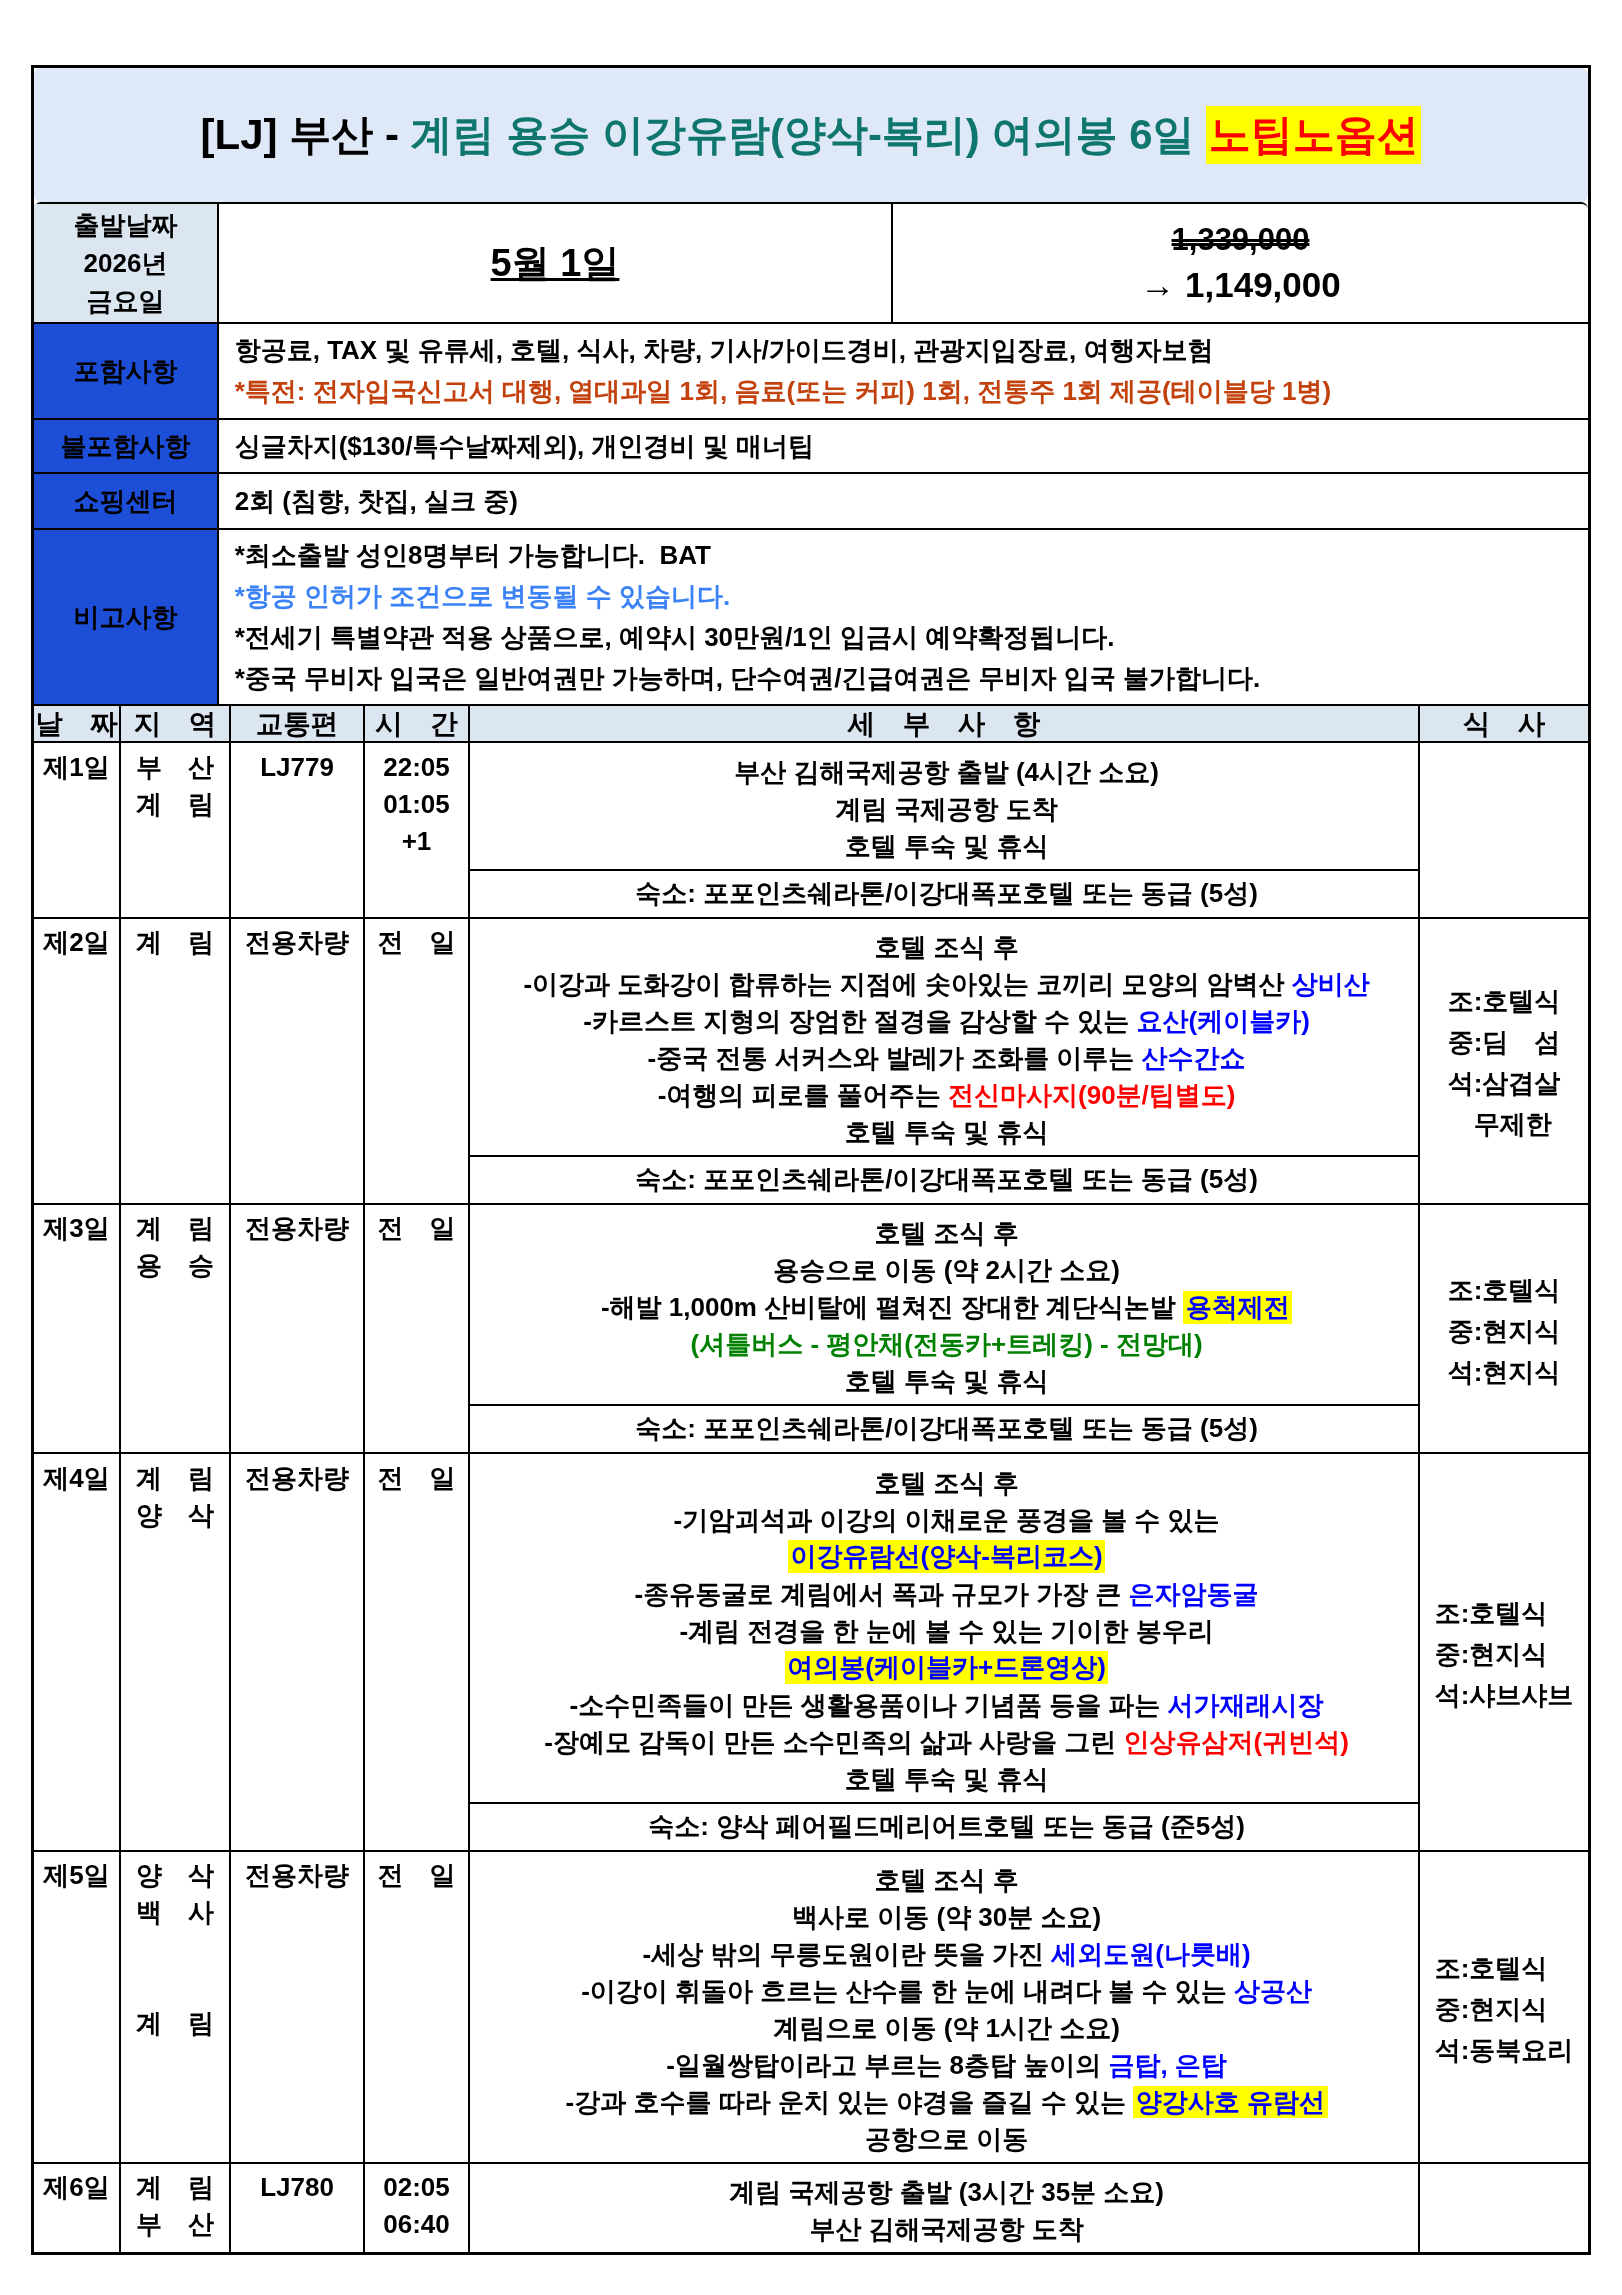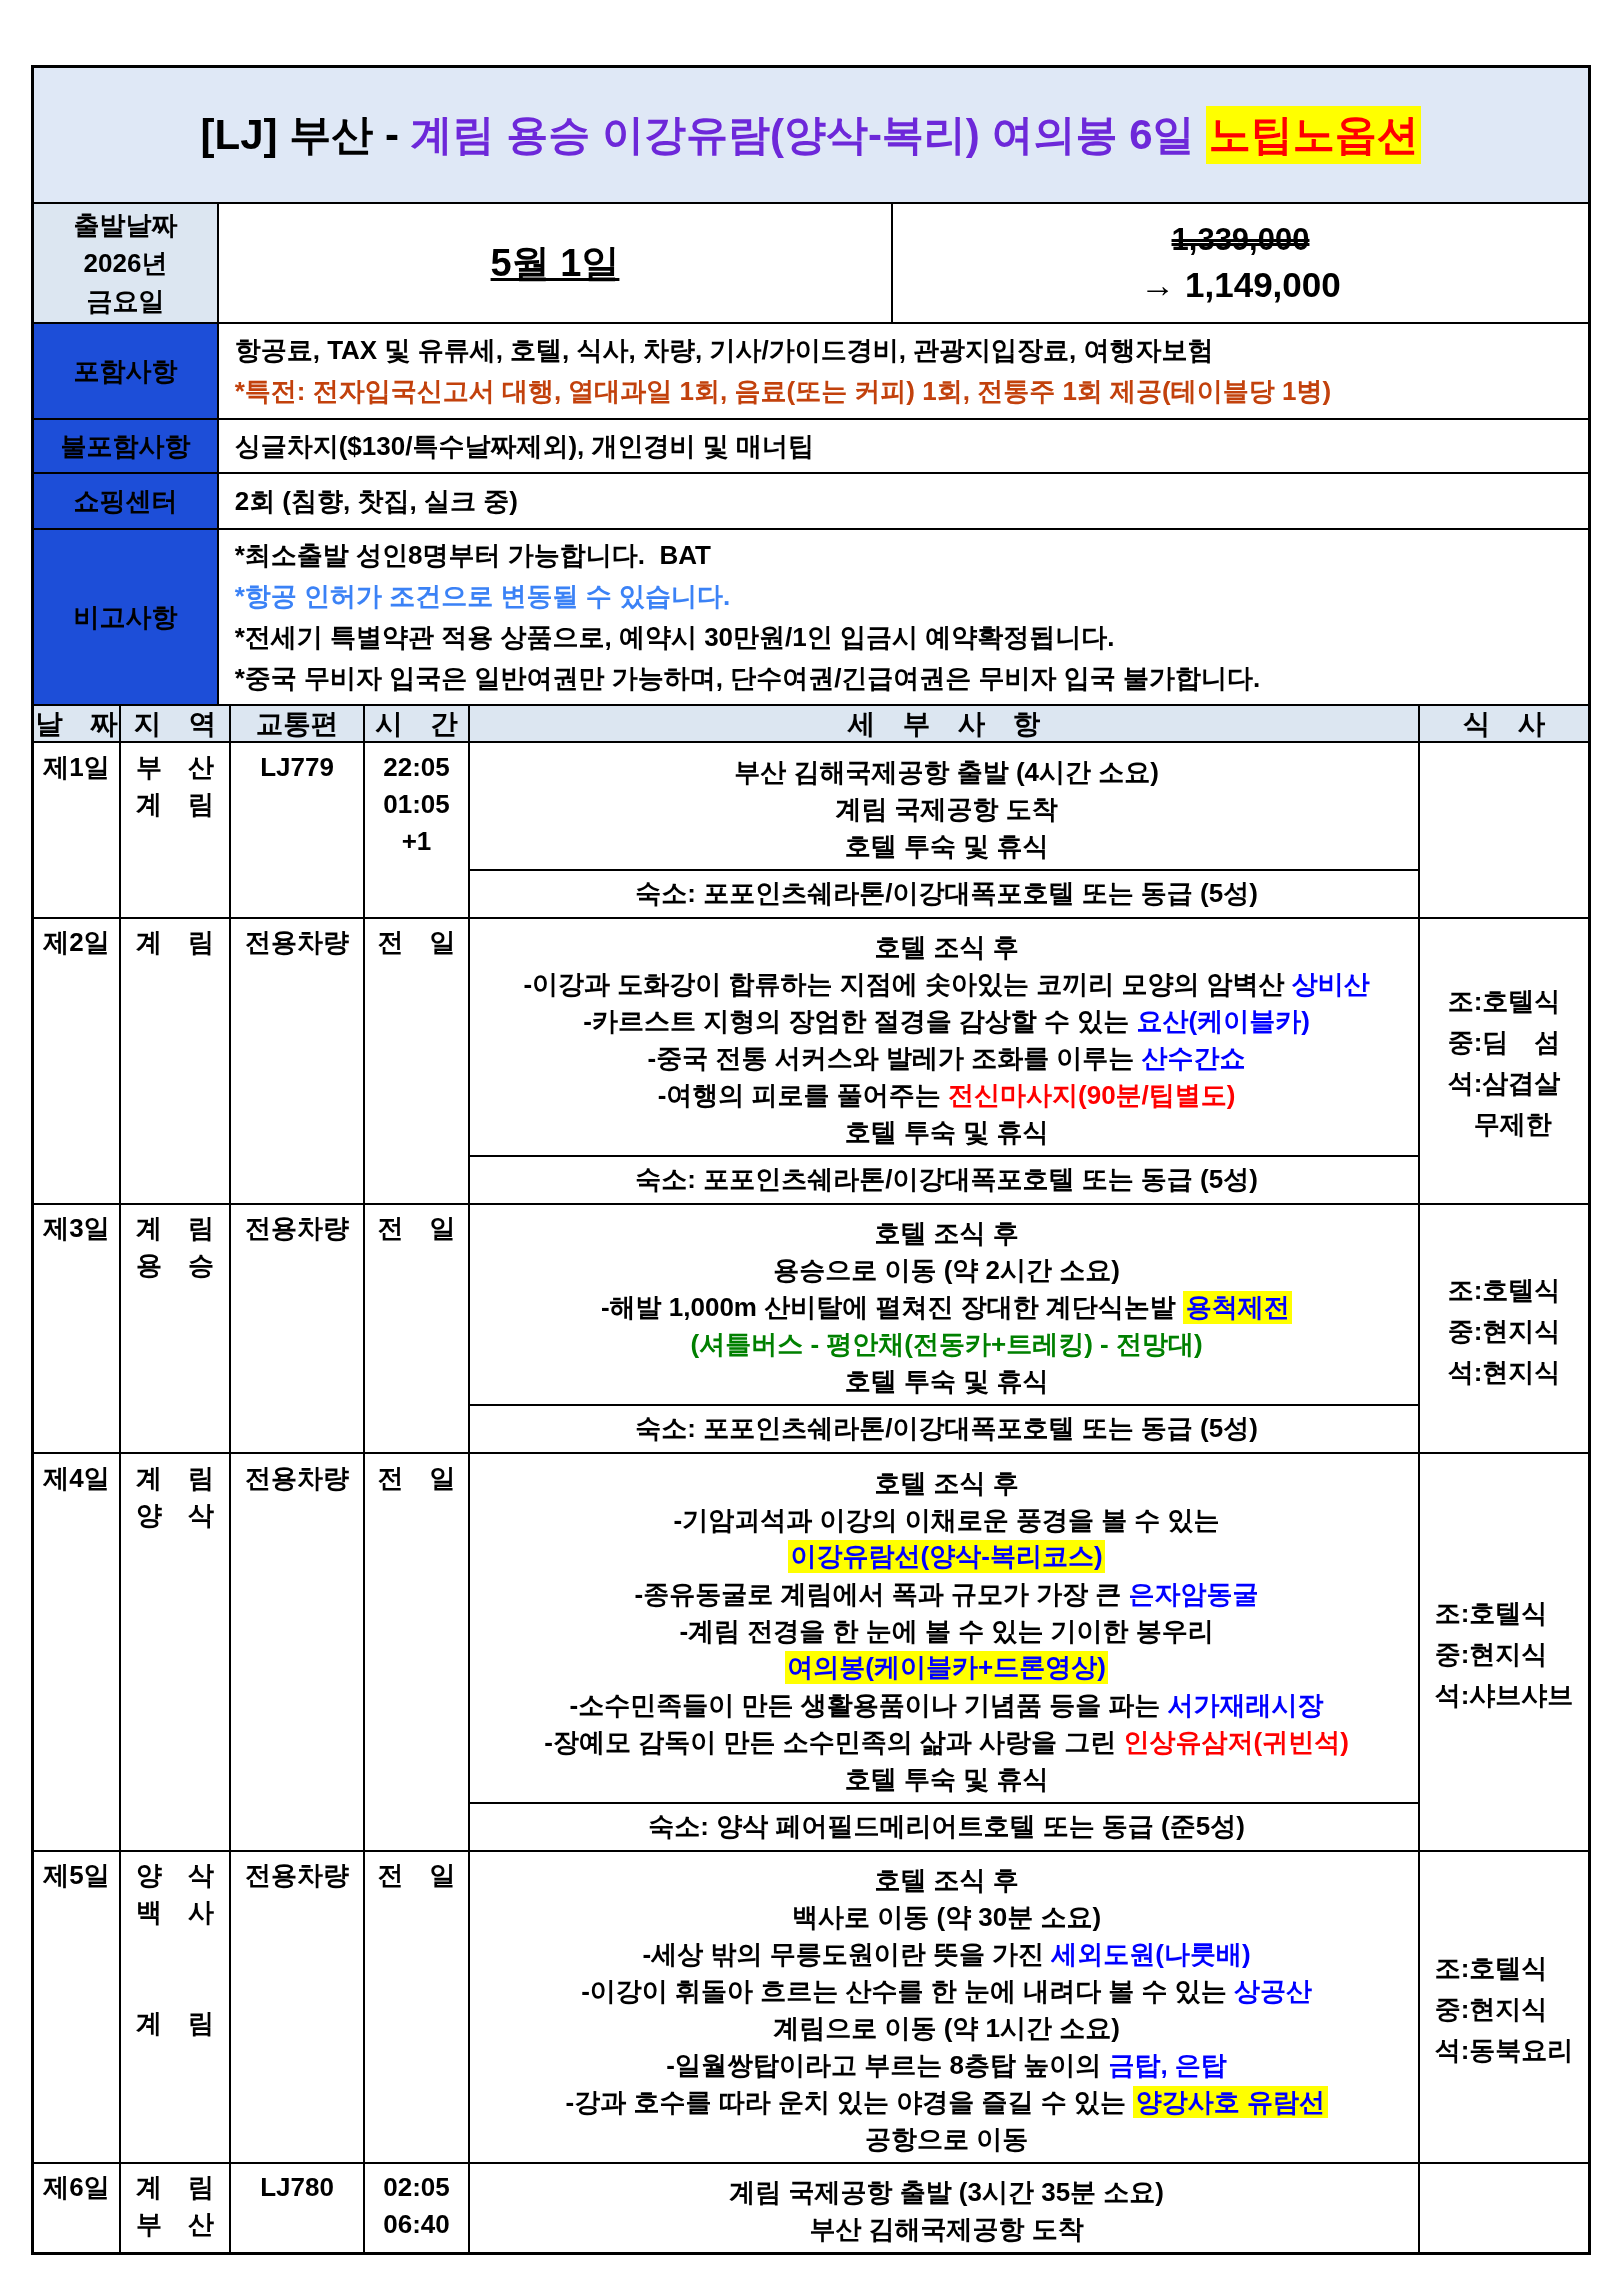--- a/index.html
+++ b/index.html
@@ -8,21 +8,21 @@
     background:#ffffff;
     font-family:"Liberation Sans","DejaVu Sans",sans-serif;
     font-weight:700;
     color:#000;
     position:relative;
   }
   .doc {
     position:absolute; left:31px; top:65px; width:1560px;
     border:3.3px solid #000; box-sizing:border-box; background:#fff;
   }
-  .trow { display:flex; border-top:2.6px solid #000; box-sizing:border-box; }
+  .trow { display:flex; border-top:2.6px solid #000; box-sizing:border-box;border-radius:7px; }
   .trow:first-child { border-top:none; }
 
   
   .title-row {
     height:134px; background:#dfe8f6;
     display:flex; align-items:center; justify-content:center;
     font-size:42px; white-space:pre;
   }
   .hl { background:#ffff00; padding:1.3px 2.6px; }
 
@@ -95,21 +95,21 @@
     font-size:26px; white-space:pre;
   }
   .meal-cell { display:flex; align-items:center; justify-content:center; padding:0; }
   .meal-block { text-align:left; font-size:26px; line-height:41px; white-space:pre; }
 </style>
 </head>
 <body>
 
 <div class="doc">
 
-  <div class="trow title-row" id="title-row"><span>[LJ] 부산 - </span><span style="color: #6d28d9;">계림 용승 이강유람(양삭-복리) 여의봉 6일 </span><span class="hl" style="color: rgb(255, 0, 0);">노팁노옵션</span></div>
+  <div class="trow title-row" id="title-row"><span>[LJ] 부산 - </span><span style="color: #0f766e;">계림 용승 이강유람(양삭-복리) 여의봉 6일 </span><span class="hl" style="color: rgb(255, 0, 0);">노팁노옵션</span></div>
 
   <div class="trow date-row">
     <div class="cell date-label">
       <span>출발날짜</span>
       <span>2026년</span>
       <span>금요일</span>
     </div>
     <div class="cell date-cell">
       <span>5월 1일</span>
     </div>

